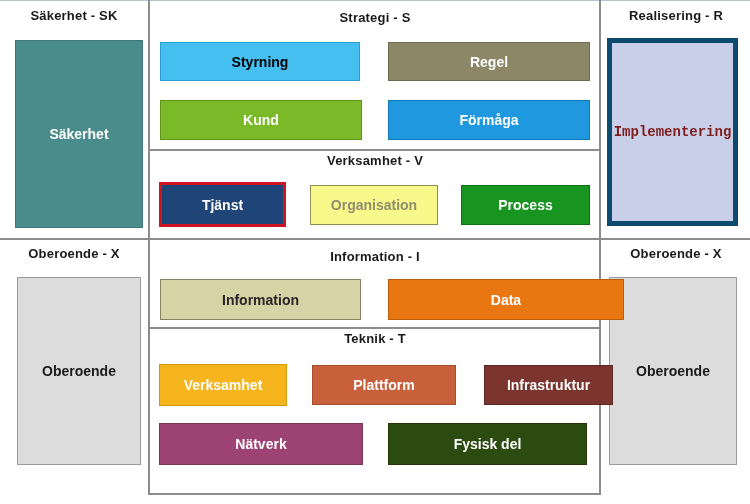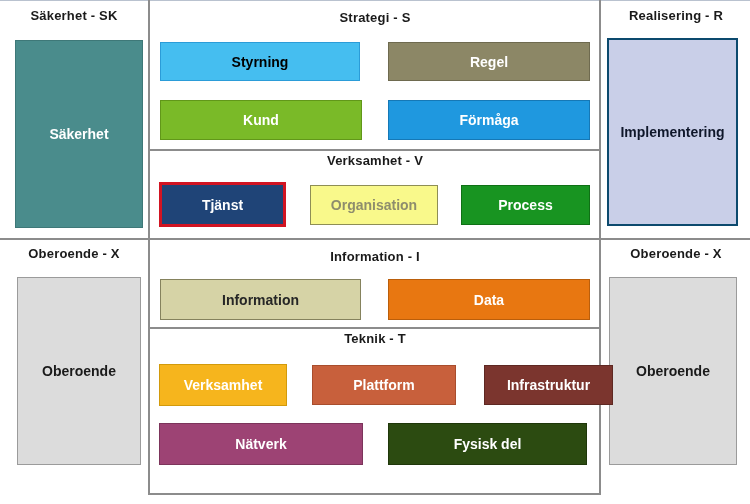--- a/index.html
+++ b/index.html
@@ -27,21 +27,21 @@
     display: flex;
     align-items: center;
     justify-content: center;
     font-size: 14px;
     font-weight: bold;
     text-align: center;
   }
   
   .b-sakerhet      { background:#4a8c8c; border:1px solid #3e7878; color:#ffffff; }
   .b-oberoende     { background:#dcdcdc; border:1px solid #9b9b9b; color:#1a1a1a; }
-  .b-implement     { background:#c9cfe8; border:2px solid #0c4a6e; color:#0f172a; }
+  .b-implement     { background:#c9cfe8; border:5px solid #0c4a6e; color:#7f1d1d;font-family:Liberation Mono, monospace; }
   
   .b-styrning      { background:#45bef0; border:1px solid #2b9cd8; color:#000000; }
   .b-regel         { background:#8c8766; border:1px solid #6e6a4f; color:#ffffff; }
   .b-kund          { background:#7aba28; border:1px solid #619719; color:#ffffff; }
   .b-formaga       { background:#1f98df; border:1px solid #1578b6; color:#ffffff;text-align:right; }
   
   .b-tjanst        { background:#1f4477; border:3px solid #d11422; color:#ffffff; }
   .b-organisation  { background:#f9f98b; border:1px solid #8e8e55; color:#8e8d6d; }
   .b-process       { background:#189421; border:1px solid #0f7015; color:#ffffff; }
   
@@ -86,21 +86,21 @@
   <div class="box b-regel" style="left:388px; top:42px; width:202px; height:39px;">Regel</div>
 
   <div class="box b-kund" style="left:160px; top:100px; width:202px; height:40px;">Kund</div>
   <div class="box b-formaga" style="left:388px; top:100px; width:202px; height:40px;">Förmåga</div>
 
   <div class="box b-tjanst" style="left:159px; top:182px; width:127px; height:45px;">Tjänst</div>
   <div class="box b-organisation" style="left:310px; top:185px; width:128px; height:40px;">Organisation</div>
   <div class="box b-process" style="left:461px; top:185px; width:129px; height:40px;">Process</div>
 
   <div class="box b-information" style="left:160px; top:279px; width:201px; height:41px;">Information</div>
-  <div class="box b-data" style="left:388px; top:279px; width:202px; height:41px;">Data</div>
+  <div class="box b-data" style="left:388px; top:279px; width:236px; height:41px;">Data</div>
 
   <div class="box b-applikation" style="left:159px; top:364px; width:128px; height:42px;">Verksamhet</div>
   <div class="box b-plattform" style="left:312px; top:365px; width:144px; height:40px;">Plattform</div>
   <div class="box b-infrastruktur" style="left:461px; top:365px; width:129px; height:40px;margin-left:23px;">Infrastruktur</div>
 
   <div class="box b-natverk" style="left:159px; top:423px; width:204px; height:42px;">Nätverk</div>
   <div class="box b-fysisk" style="left:388px; top:423px; width:199px; height:42px;">Fysisk del</div>
 
 </div>
 

